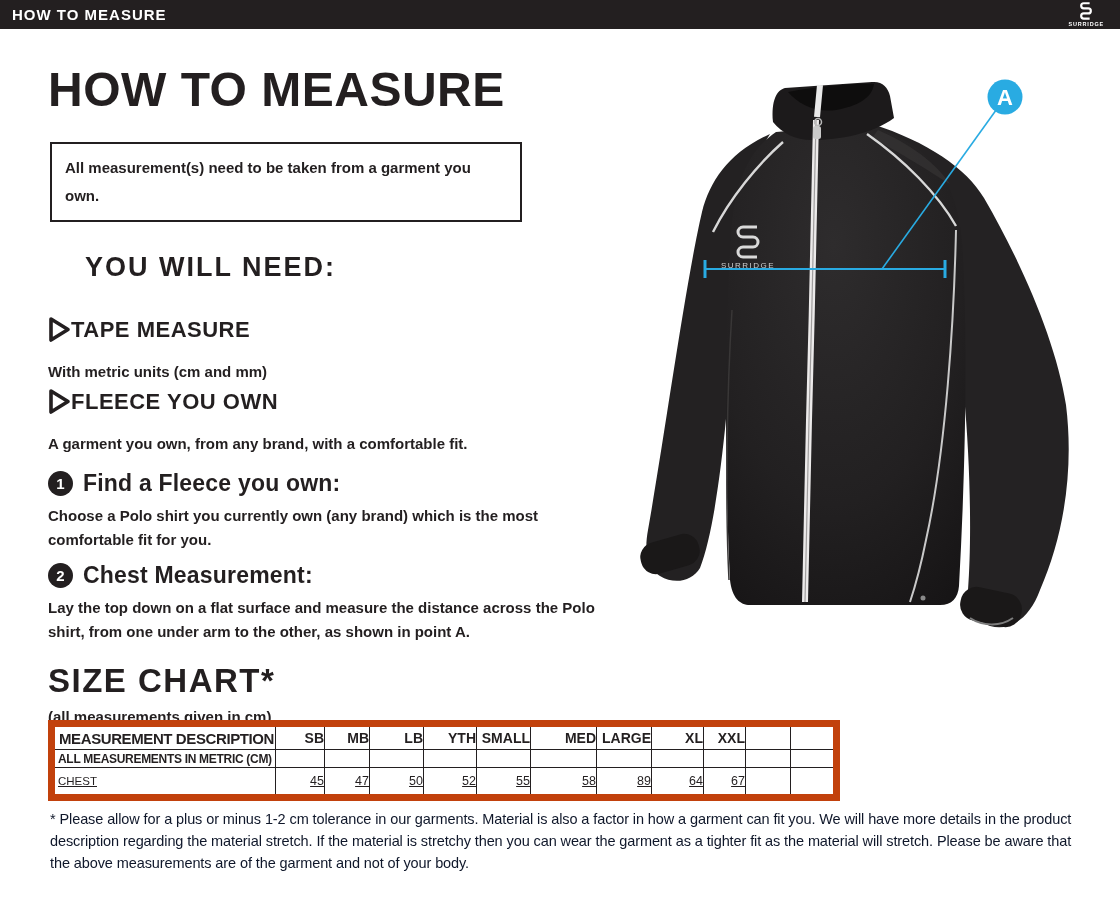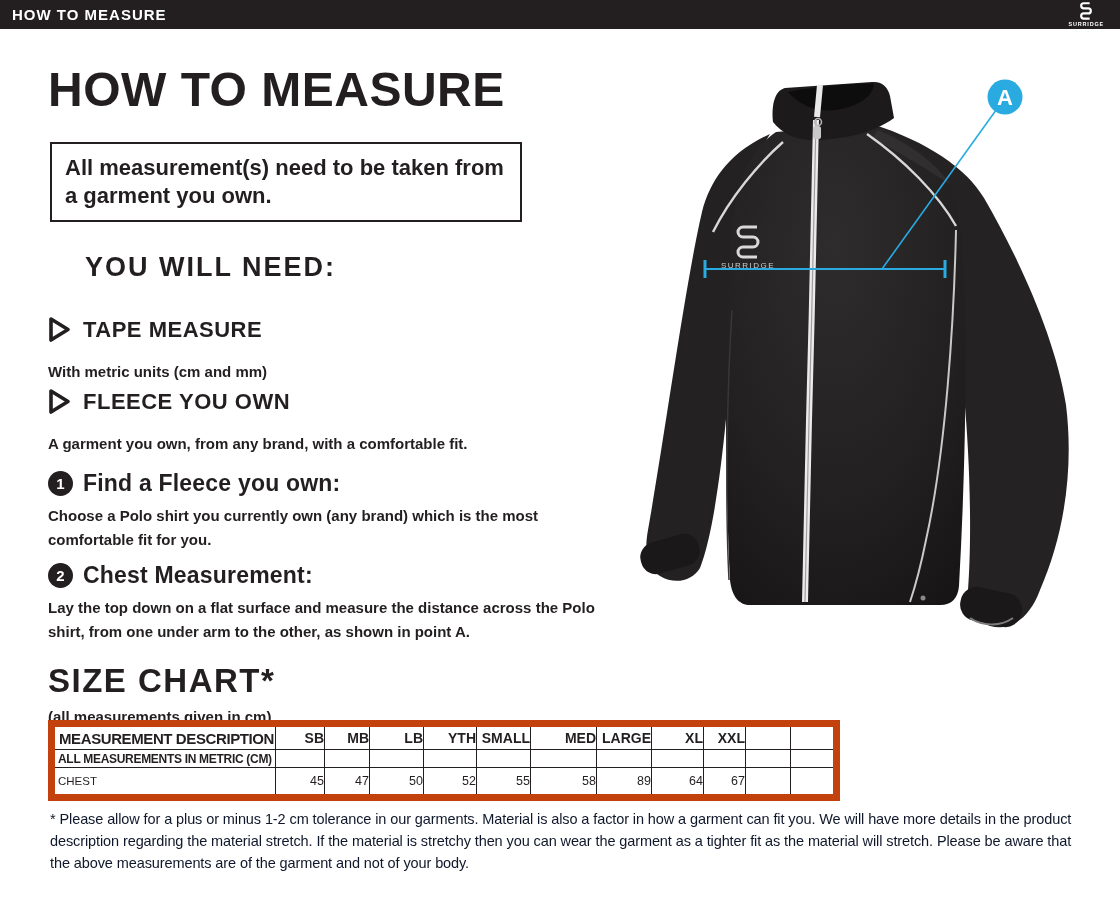--- a/index.html
+++ b/index.html
@@ -16,29 +16,29 @@
   .topbar-logo{margin-left:auto;display:flex;flex-direction:column;align-items:center;line-height:1;padding-right:4px;}
   .topbar-logo .brand-word{color:#fff;font-size:5.5px;font-weight:700;letter-spacing:0.8px;margin-top:1px;}
   
   .h1{
     position:absolute;left:48px;top:62px;font-size:48px;font-weight:900;
     letter-spacing:0.5px;white-space:nowrap;
   }
   .notice{
     position:absolute;left:50px;top:142px;width:472px;box-sizing:border-box;
     border:2px solid #231f20;padding:10px 13px;
-    font-size:22px;font-weight:700;line-height:28px;
+    font-size:15px;font-weight:700;line-height:28px;
   }
   .ywn-heading{
     position:absolute;left:48px;top:252px;font-size:27px;font-weight:900;letter-spacing:2px;white-space:nowrap;margin-left:37px;
   }
   
   .need{position:absolute;left:48px;}
   .need-1{top:316px}.need-2{top:388px}
-  .need .title-row{display:flex;align-items:center;gap:12px;}
+  .need .title-row{display:flex;align-items:center;gap:0;}
   .need .title{font-size:22px;font-weight:800;letter-spacing:0.5px;white-space:nowrap;}
   .need .desc{margin-top:20px;font-size:15px;font-weight:700;white-space:nowrap;}
   
   .step{position:absolute;left:48px;}
   .step-1{top:470px}.step-2{top:562px}
   .step .title-row{display:flex;align-items:center;gap:10px;}
   .step-num{
     width:25px;height:25px;border-radius:50%;background:#231f20;color:#fff;
     font-size:15px;font-weight:700;display:inline-flex;align-items:center;justify-content:center;flex:0 0 auto;
   }
@@ -54,21 +54,21 @@
   }
   table.size th,table.size td{
     border:1.5px solid #231f20;padding:0;text-align:right;overflow:hidden;white-space:nowrap;
     font-size:12.5px;font-weight:400;
   }
   table.size thead tr{height:26px;}
   table.size thead th{font-size:14px;font-weight:700;}
   table.size thead th.desc-col{font-size:15px;text-align:left;padding-left:4px;letter-spacing:-0.4px;}
   table.size tr.metric-row{height:18px;}
   table.size tr.metric-row td.row-label{font-size:12px;font-weight:700;text-align:left;padding-left:3px;letter-spacing:-0.3px;}
-  table.size tr.value-row{height:30px;}
+  table.size tr.value-row{height:30px;text-decoration:underline;}
   table.size tr.value-row td.row-label{font-size:11.5px;text-align:left;padding-left:3px;}
   
   .footnote{
     position:absolute;left:50px;top:808px;width:1042px;
     font-size:14.5px;font-weight:400;line-height:22px;letter-spacing:-0.1px;color:#0f172a;
   }
   
   .figure{position:absolute;left:620px;top:60px;width:500px;height:640px;}
 </style>
 </head>

